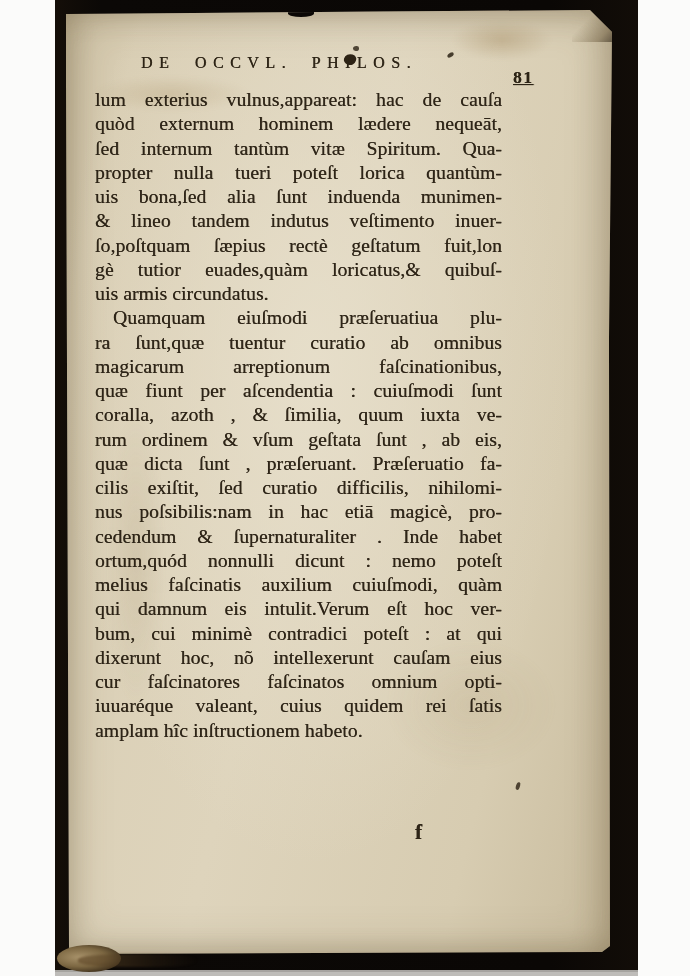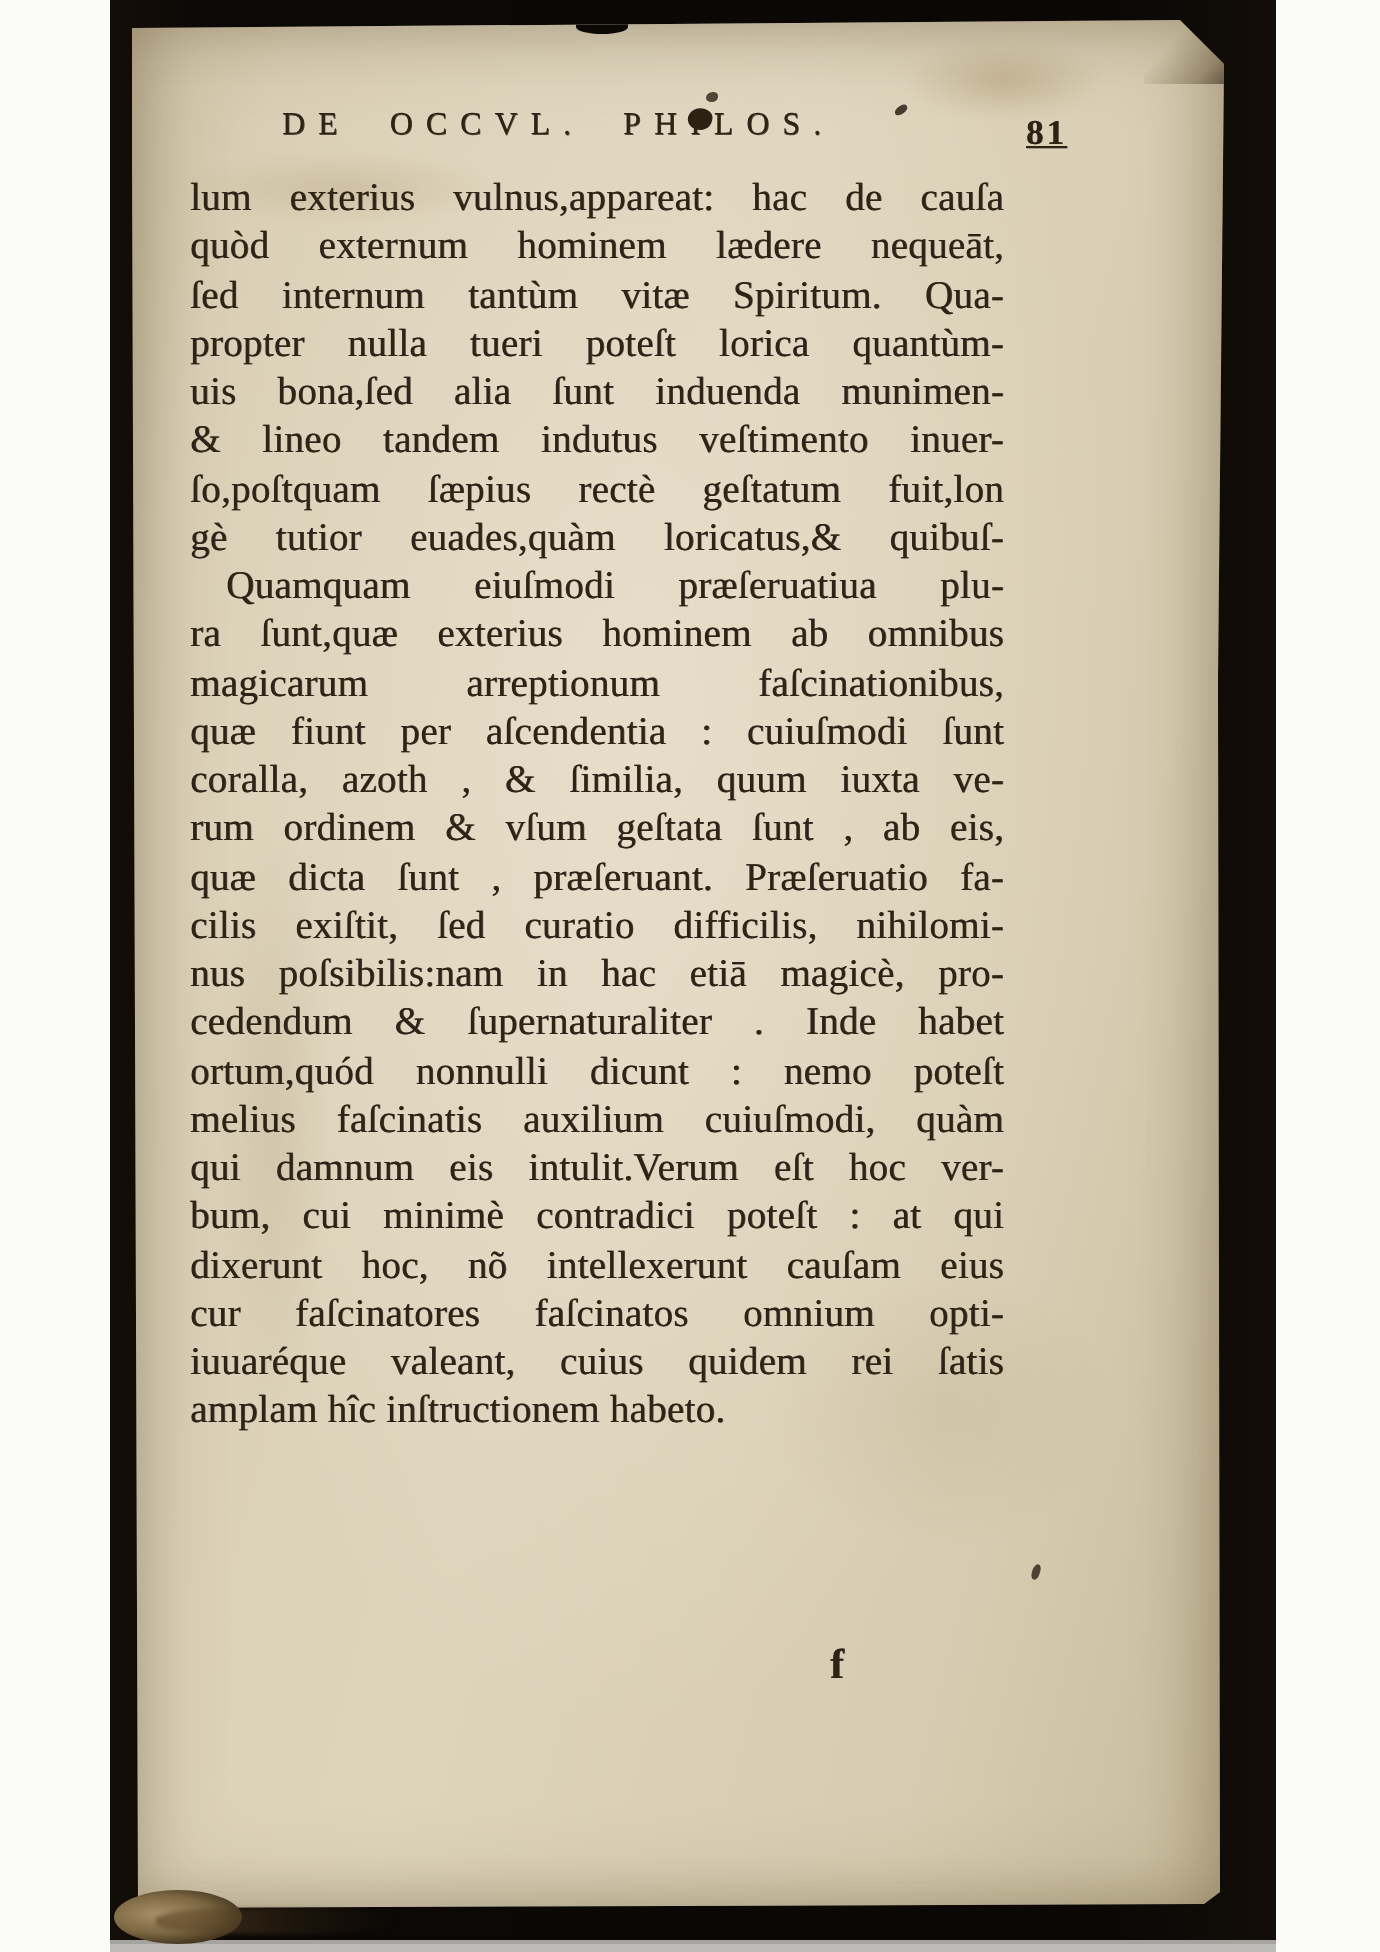--- a/index.html
+++ b/index.html
@@ -55,21 +55,21 @@
     background:linear-gradient(90deg,rgba(96,72,40,.65),rgba(60,44,24,.35) 60%,rgba(30,22,12,0));
     border-radius:40%;filter:blur(1px);
   }
   
   .page-header{position:absolute;left:29px;top:44px;width:440px;height:30px;color:#2c2315;}
   .header-title{
     position:absolute;left:46px;top:0;font-size:16px;letter-spacing:6.5px;word-spacing:9px;
     text-shadow:.35px .25px 0 rgba(44,35,20,.8);
   }
   .page-number{
-    position:absolute;left:418px;top:2px;font-size:17.5px;letter-spacing:1.5px;font-weight:700;
+    position:absolute;left:418px;top:13px;font-size:17.5px;letter-spacing:1.5px;font-weight:700;
     text-shadow:.3px .2px 0 rgba(44,35,20,.8);
     text-decoration:underline;
   }
   
   .text-block{
     position:absolute;left:29px;top:78px;width:407px;
     font-size:19.6px;line-height:24.25px;color:#2d2417;
     text-shadow:.32px .22px 0 rgba(45,35,20,.75);
     letter-spacing:.1px;
   }
@@ -107,22 +107,23 @@
 
   <div class="text-block">
       <div class="text-line jline">lum exterius vulnus,appareat: hac de cauſa</div>
       <div class="text-line jline">quòd externum hominem lædere nequeāt,</div>
       <div class="text-line jline">ſed internum tantùm vitæ Spiritum. Qua-</div>
       <div class="text-line jline">propter nulla tueri poteſt lorica quantùm-</div>
       <div class="text-line jline">uis bona,ſed alia ſunt induenda munimen-</div>
       <div class="text-line jline">&amp; lineo tandem indutus veſtimento inuer-</div>
       <div class="text-line jline">ſo,poſtquam ſæpius rectè geſtatum fuit,lon</div>
       <div class="text-line jline">gè tutior euades,quàm loricatus,&amp; quibuſ-</div>
+      <div class="text-line sline">uis armis circundatus.</div>
       <div class="text-line jline indent">Quamquam eiuſmodi præſeruatiua plu-</div>
-      <div class="text-line jline">ra ſunt,quæ exterius hominem ab omnibus</div>
+      <div class="text-line jline">ra ſunt,quæ tuentur curatio ab omnibus</div>
       <div class="text-line jline">magicarum arreptionum faſcinationibus,</div>
       <div class="text-line jline">quæ fiunt per aſcendentia : cuiuſmodi ſunt</div>
       <div class="text-line jline">coralla, azoth , &amp; ſimilia, quum iuxta ve-</div>
       <div class="text-line jline">rum ordinem &amp; vſum geſtata ſunt , ab eis,</div>
       <div class="text-line jline">quæ dicta ſunt , præſeruant. Præſeruatio fa-</div>
       <div class="text-line jline">cilis exiſtit, ſed curatio difficilis, nihilomi-</div>
       <div class="text-line jline">nus poſsibilis:nam in hac etiā magicè, pro-</div>
       <div class="text-line jline">cedendum &amp; ſupernaturaliter . Inde habet</div>
       <div class="text-line jline">ortum,quód nonnulli dicunt : nemo poteſt</div>
       <div class="text-line jline">melius faſcinatis auxilium cuiuſmodi, quàm</div>

